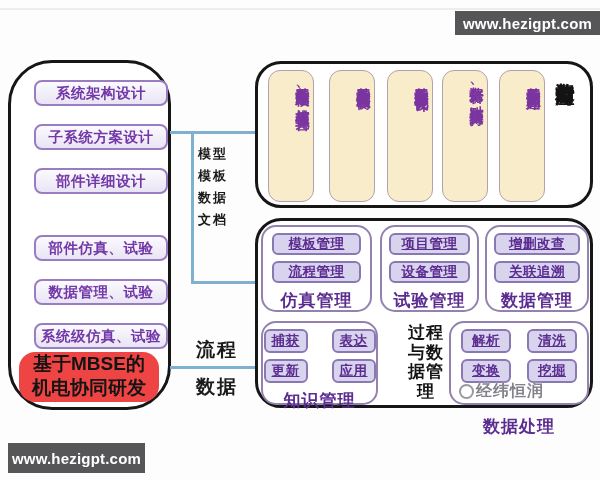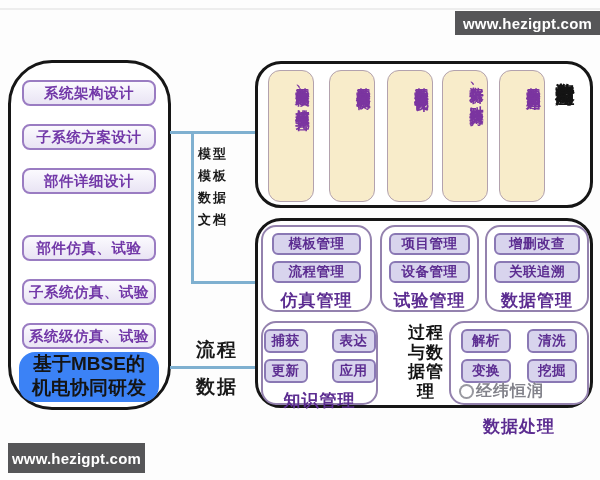--- a/index.html
+++ b/index.html
@@ -4,45 +4,45 @@
 <style>
   html,body{margin:0;padding:0;}
   body{width:600px;height:480px;background:#fff;font-family:"Liberation Sans","DejaVu Sans",sans-serif;}
   #stage{position:relative;width:600px;height:480px;background:#fdfdfd;overflow:hidden;padding-left:36px;}
   .hairline{position:absolute;left:0;top:8px;width:600px;height:2px;background:#ededed;}
   .wm-bar{position:absolute;background:#565658;color:#fff;font-weight:bold;font-size:15px;
           display:flex;align-items:center;justify-content:center;letter-spacing:0.2px;}
   .panel{position:absolute;background:#fff;border:3.5px solid #161616;box-sizing:border-box;}
   
   .left-panel{left:8px;top:60px;width:163px;height:350px;border-radius:44px;}
-  .lbtn{position:absolute;left:11px;width:134px;height:26px;border:2px solid #9a7cc2;border-radius:8px;
+  .lbtn{position:absolute;left:23px;width:134px;height:26px;border:2px solid #9a7cc2;border-radius:8px;
         background:linear-gradient(180deg,#fbfafe,#e9e4f4);color:#7238a8;font-weight:bold;font-size:14.5px;
         display:flex;align-items:center;justify-content:center;letter-spacing:0.5px;box-sizing:border-box;white-space:nowrap;}
-  .lp-title{position:absolute;left:8px;top:289px;width:140px;height:50px;background:#3b82f6;border-radius:16px;
+  .lp-title{position:absolute;left:8px;top:289px;width:140px;height:50px;background:#ef4444;border-radius:16px;
         color:#141414;font-weight:800;font-size:19px;line-height:24px;text-align:center;}
   
   .cline{position:absolute;background:#7fb0d0;}
   .blabel{position:absolute;color:#1a1a1a;font-weight:800;}
   .model-label{left:198px;top:143px;font-size:13px;line-height:22px;letter-spacing:2px;}
   .flow-label{left:196px;top:337px;font-size:19px;letter-spacing:2px;}
   .data-label{left:196px;top:374px;font-size:19px;letter-spacing:2px;}
   
   .analysis-panel{left:255px;top:61px;width:338px;height:147px;border-radius:26px;}
   .pill{position:absolute;top:6px;width:46px;height:132px;background:#f8ecca;border:1.5px solid #b3a2ae;
         border-radius:12px;writing-mode:vertical-rl;font-size:14px;font-weight:bold;color:#7b35a0;
         line-height:20px;letter-spacing:1px;padding:5px 0;box-sizing:border-box;}
   .vtitle{position:absolute;top:4px;height:134px;writing-mode:vertical-rl;color:#141414;font-weight:800;
         font-size:19px;letter-spacing:0.5px;}
   
   .mgmt-panel{left:255px;top:218px;width:338px;height:190px;border-radius:26px;}
   .subbox{position:absolute;background:#fff;border:2px solid #9482ae;border-radius:15px;box-sizing:border-box;
         display:flex;flex-direction:column;align-items:center;padding-top:6px;gap:6px;}
   .mbtn{background:#d8d4ed;border:2px solid #8a78b4;border-radius:6px;color:#5c2d91;font-weight:bold;
         font-size:13.5px;height:24px;display:flex;align-items:center;justify-content:center;
-        box-sizing:border-box;letter-spacing:0.5px;white-space:nowrap;}
+        box-sizing:border-box;letter-spacing:0.5px;white-space:nowrap;text-decoration:underline;}
   .grouplabel{color:#5c2d91;font-weight:800;font-size:17px;letter-spacing:1px;margin-top:0px;white-space:nowrap;}
   .btn-grid{display:grid;grid-template-columns:auto auto;gap:6px 24px;}
   .mgmt-title{position:absolute;left:146px;top:102px;width:44px;color:#141414;font-weight:800;
         font-size:17px;line-height:19.5px;text-align:center;letter-spacing:1px;}
   
   .brand{position:absolute;left:459px;top:381px;display:flex;align-items:center;gap:2px;
         color:rgba(108,108,118,0.85);font-weight:800;font-size:16px;letter-spacing:1px;
         text-shadow:0 0 2px rgba(255,255,255,0.9);z-index:5;}
   .circ{width:15px;height:15px;border:2px solid rgba(108,108,118,0.7);border-radius:50%;
         background:rgba(255,255,255,0.55);box-sizing:border-box;}
@@ -59,21 +59,21 @@
   </div>
   <div class="wm-bar" style="left:8px;top:443px;width:137px;height:30px;">
     <span>www.hezigpt.com</span>
   </div>
 
   <div class="panel left-panel">
     <div class="lbtn" style="top:17px">系统架构设计</div>
     <div class="lbtn" style="top:61px">子系统方案设计</div>
     <div class="lbtn" style="top:105px">部件详细设计</div>
     <div class="lbtn" style="top:172px">部件仿真、试验</div>
-    <div class="lbtn" style="top:216px">子系统仿真、试验</div>
+    <div class="lbtn" style="top:216px">数据管理、试验</div>
     <div class="lbtn" style="top:260px">系统级仿真、试验</div>
     <div class="lp-title">
       <div>基于MBSE的</div>
       <div>机电协同研发</div>
     </div>
   </div>
 
   <div class="cline" style="left:170px;top:131px;width:86px;height:3px;"></div>
   <div class="cline" style="left:191px;top:131px;width:3px;height:153px;"></div>
   <div class="cline" style="left:191px;top:281px;width:65px;height:3px;"></div>

